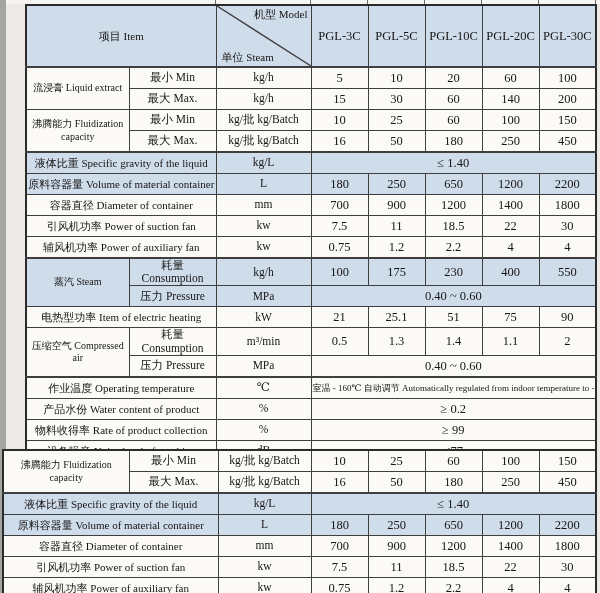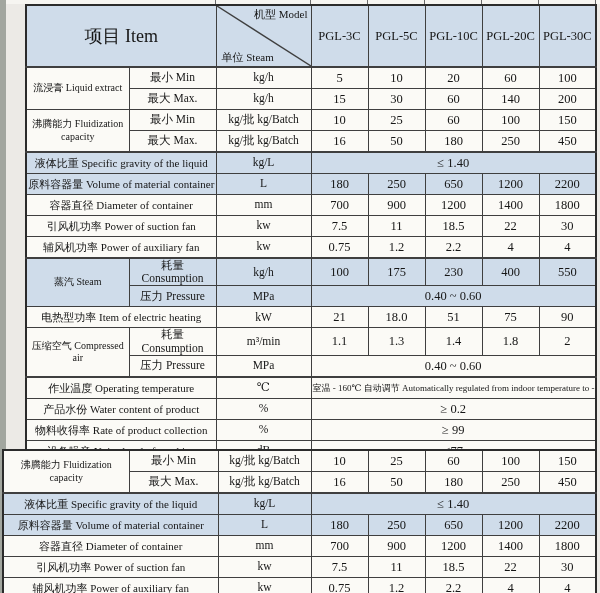--- a/index.html
+++ b/index.html
@@ -22,21 +22,21 @@
 
   td,th{border:1px solid #3f3f3f;text-align:center;vertical-align:middle;
     font-weight:normal;padding:0 1px;overflow:hidden;line-height:1.15}
   td{height:20px;font-size:12px}
   th{height:40px}
 
   tr.blue td,tr.blue th{background:var(--highlight-blue,#cfdcea)}
   .thick{border-top-width:2px}
   tr.hdr th{border-bottom-width:2px}
 
-  .item-hd{font-size:18px}
+  .item-hd{font-size:11px}
   .model{font-size:12.5px}
   .cat{font-size:10px;line-height:1.25}
   .lbl{font-size:11px;white-space:nowrap}
   .sub{font-size:11.5px}
   .unitc{font-size:11.5px;white-space:nowrap}
   .val{font-size:12.5px}
   .spanval{font-size:12.5px}
   .sm{font-size:9px;white-space:nowrap}
   .phi{font-size:13px}
 
@@ -176,34 +176,34 @@
   <tr class="blue">
     <td class="sub">压力 Pressure</td>
     <td class="unitc">MPa</td>
     <td colspan="5" class="spanval">0.40 ~ 0.60</td>
   </tr>
 
   <tr>
     <td colspan="2" class="lbl">电热型功率 Item of electric heating</td>
     <td class="unitc">kW</td>
     <td class="val">21</td>
-    <td class="val">18.0</td>
+    <td class="val">25.1</td>
     <td class="val">51</td>
     <td class="val">75</td>
     <td class="val">90</td>
   </tr>
 
   <tr>
     <td class="cat" rowspan="2">压缩空气 Compressed air</td>
     <td class="sub">耗量 Consumption</td>
     <td class="unitc">m³/min</td>
-    <td class="val">1.1</td>
+    <td class="val">0.5</td>
     <td class="val">1.3</td>
     <td class="val">1.4</td>
-    <td class="val">1.8</td>
+    <td class="val">1.1</td>
     <td class="val">2</td>
   </tr>
   <tr>
     <td class="sub">压力 Pressure</td>
     <td class="unitc">MPa</td>
     <td colspan="5" class="spanval">0.40 ~ 0.60</td>
   </tr>
 
   <tr>
     <td colspan="2" class="lbl thick">作业温度 Operating temperature</td>

